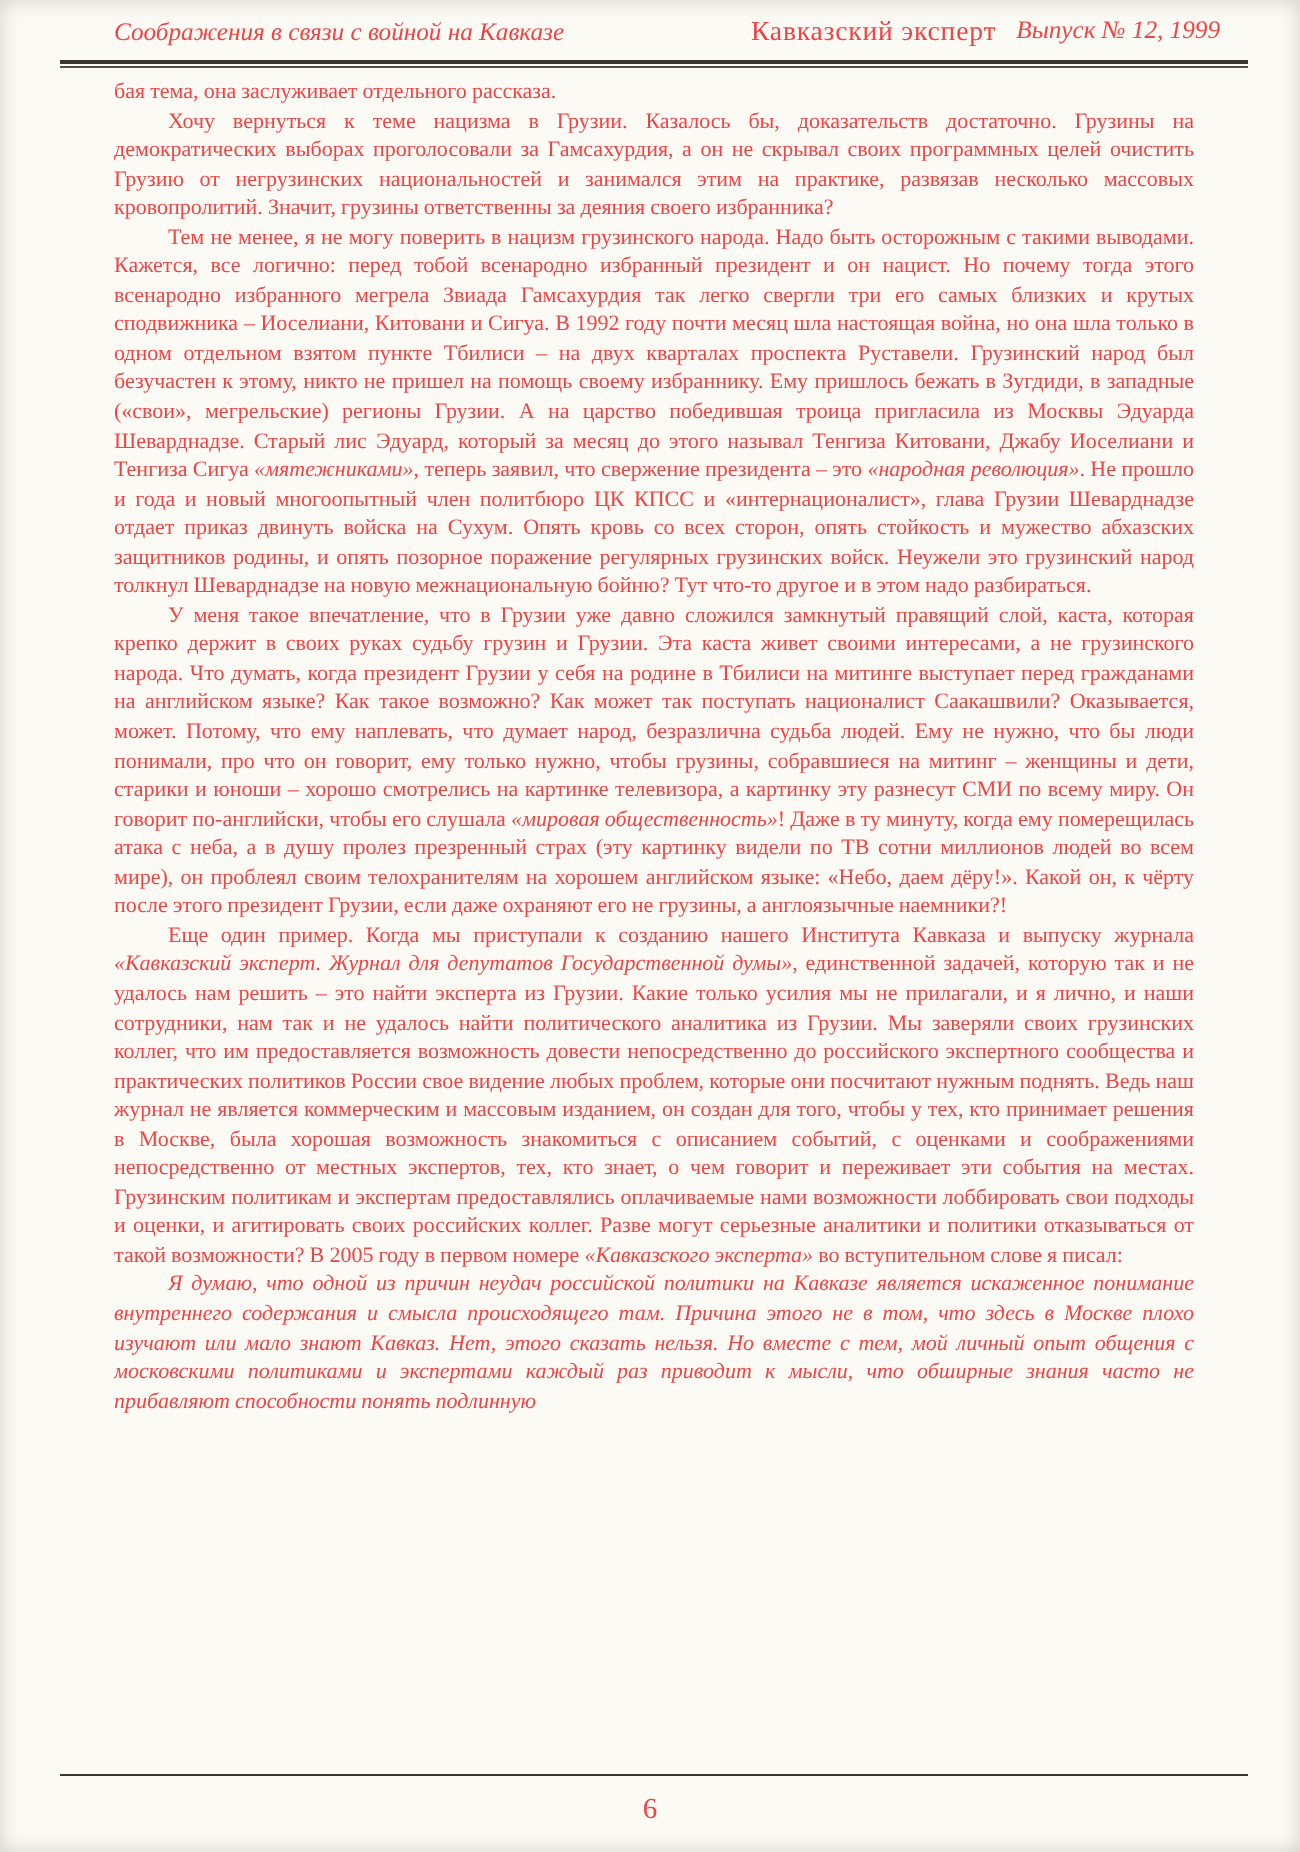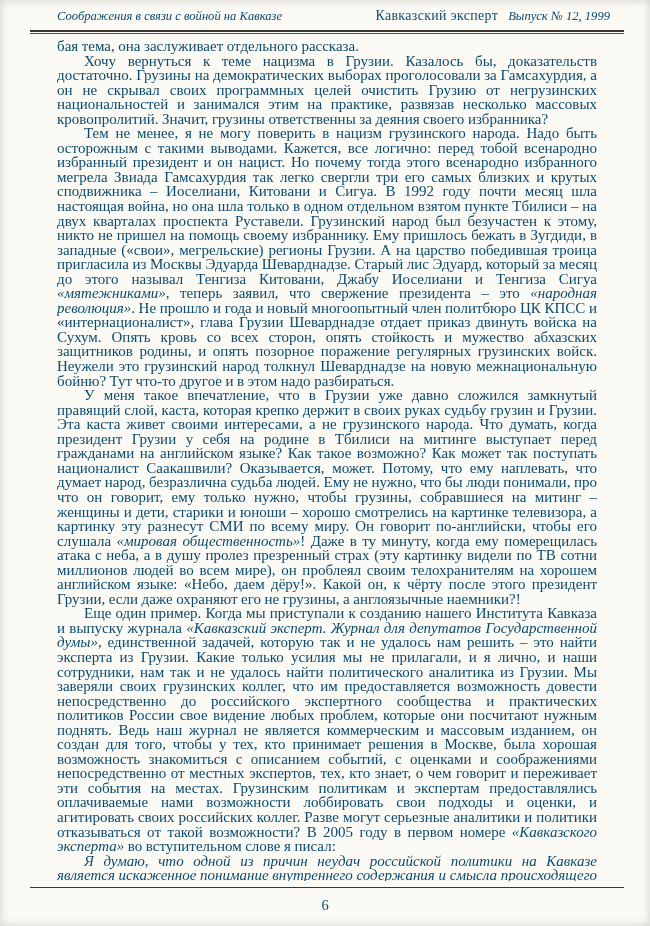--- a/index.html
+++ b/index.html
@@ -6,51 +6,51 @@
     body {
       width: 650px; height: 926px;
       background: #c9c7c2;
       font-family: "Liberation Serif", "DejaVu Serif", serif;
       position: relative;
       overflow: hidden;
     }
     .page {
       position: absolute; inset: 0;
       background: #fbfaf5;
-      color: #0c4a6e;
+      color: #ef4444;
       box-shadow: inset 0 0 10px rgba(60,55,45,0.22);
     }
     .header {
       position: absolute; top: 8px; left: 57px; right: 40px;
       display: flex; justify-content: space-between; align-items: baseline;
       white-space: nowrap;
     }
     .running-title {
       font-style: italic;
       font-size: 12.6px;
     }
-    .header-right { display: flex; align-items: flex-end; gap: 10px; }
+    .header-right { display: flex; align-items: flex-start; gap: 10px; }
     .journal-title { font-size: 13.8px; letter-spacing: 0.4px; }
     .issue-label { font-style: italic; font-size: 12.6px; }
     .rule {
       position: absolute; left: 30px; right: 26px;
       border-top: 2px solid #3a362e;
     }
     .rule-top { top: 30px; }
     .rule-top::after {
       content: ""; display: block; margin-top: 1px;
       border-top: 0.8px solid #55503f;
     }
     .rule-bottom { bottom: 38px; border-top-width: 1.8px; }
     .content {
       position: absolute;
       top: 39px; left: 57px; width: 540px; height: 842px;
       overflow: hidden;
       text-align: justify;
-      font-size: 15px;
+      font-size: 11px;
       line-height: 14.55px;
       hyphens: auto;
       -webkit-hyphens: auto;
       word-spacing: -0.2px;
     }
     .content p { margin: 0; }
     .content p.indent { text-indent: 27px; }
     .italic { font-style: italic; }
     .footer {
       position: absolute; bottom: 12px; left: 0; right: 0;

